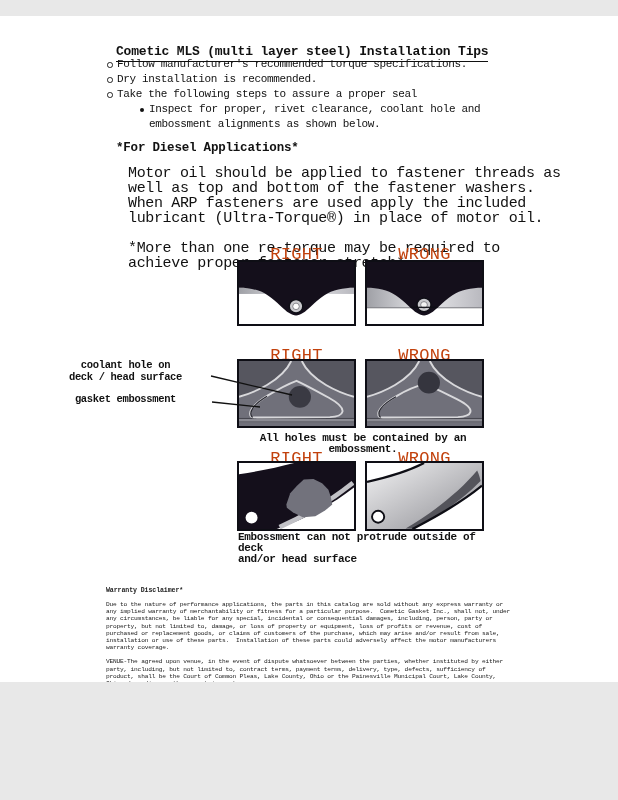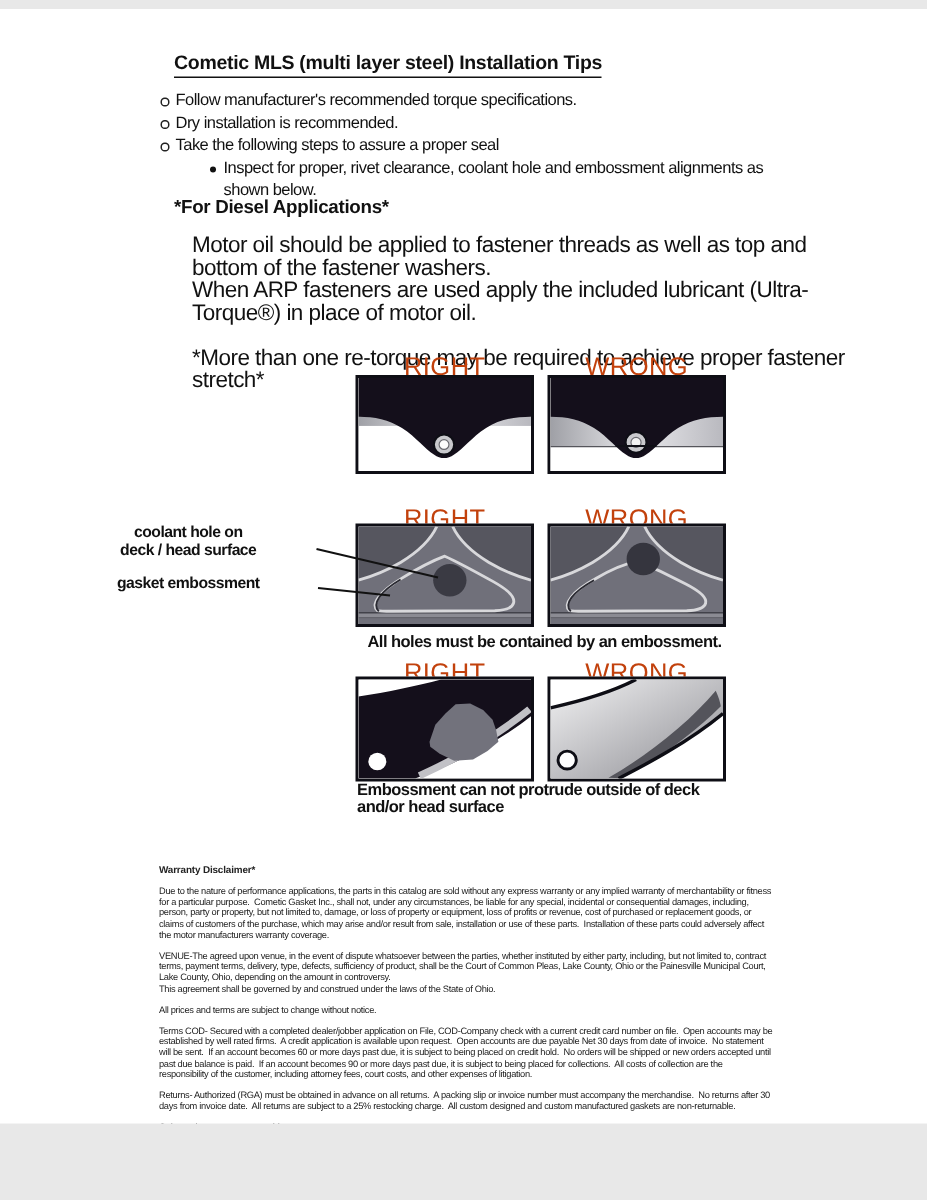--- a/index.html
+++ b/index.html
@@ -1,30 +1,30 @@
 <!DOCTYPE html>
 <html><head>
 <meta charset="utf-8">
 <style>
   html,body { margin:0; padding:0; background:#e8e8e8; }
   .page {
-    position:relative; width:618px; height:743px; margin:6px auto;
+    position:relative; width:618px; height:666px; margin:16px auto;
     background:#ffffff; overflow:hidden;
-    font-family:Liberation Sans, sans-serif; color:#111;
+    font-family:Liberation Mono, monospace; color:#111;
   }
   .pre { white-space:pre-wrap; }
 
   .title {
     position:absolute; left:116px; top:19px;
     font-size:13px; font-weight:bold; letter-spacing:-0.2px;
     border-bottom:1.5px solid #111; padding-bottom:2px;
   }
 
   .tips {
-    position:absolute; left:107px; top:54px; width:430px;
+    position:absolute; left:107px; top:41px; width:430px;
     list-style:none; margin:0; padding:0;
     font-size:11px; line-height:15px; letter-spacing:-0.35px;
   }
   .tips li { position:relative; padding-left:10px; }
   .tips > li::before {
     content:""; position:absolute; left:0; top:5px;
     width:3.5px; height:3.5px; border:1px solid #222; border-radius:50%;
   }
   .subtips { list-style:none; margin:0; padding:0 0 0 23px; }
   .subtips li { position:relative; padding-left:9px; }

